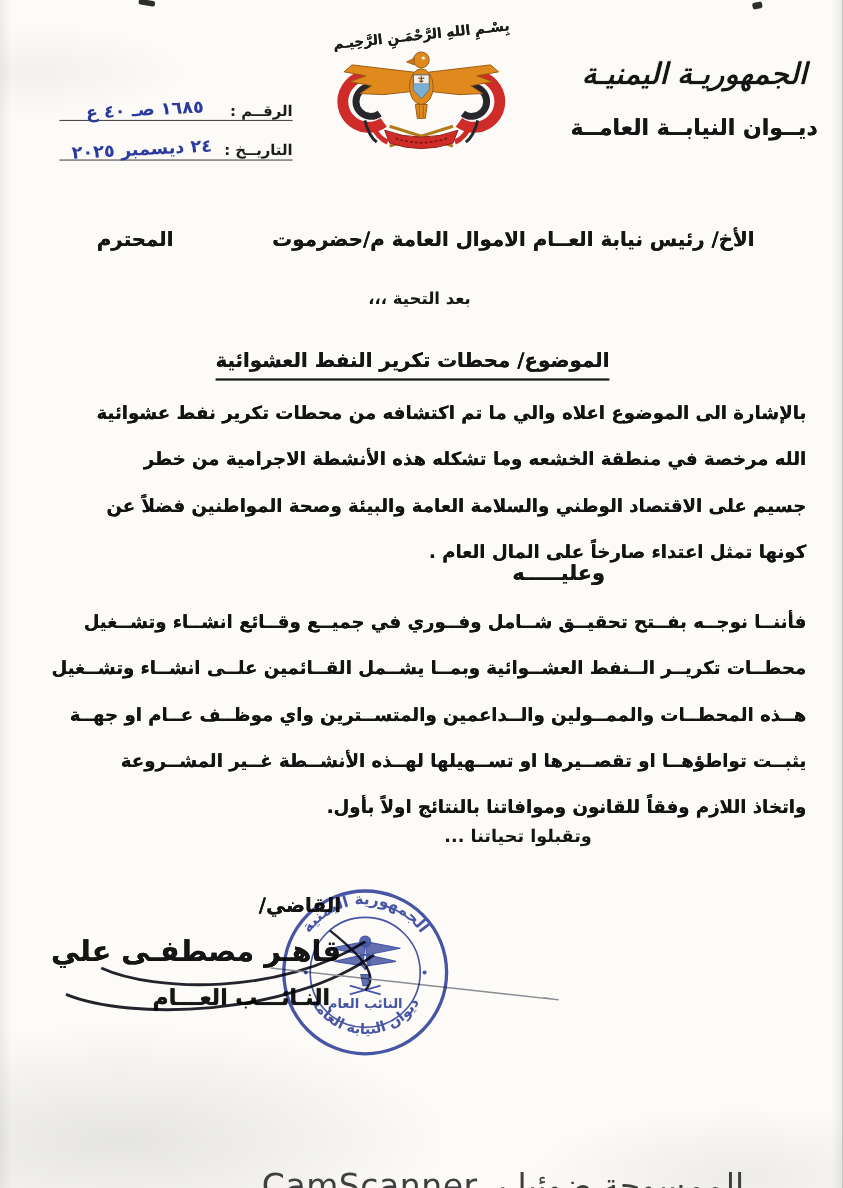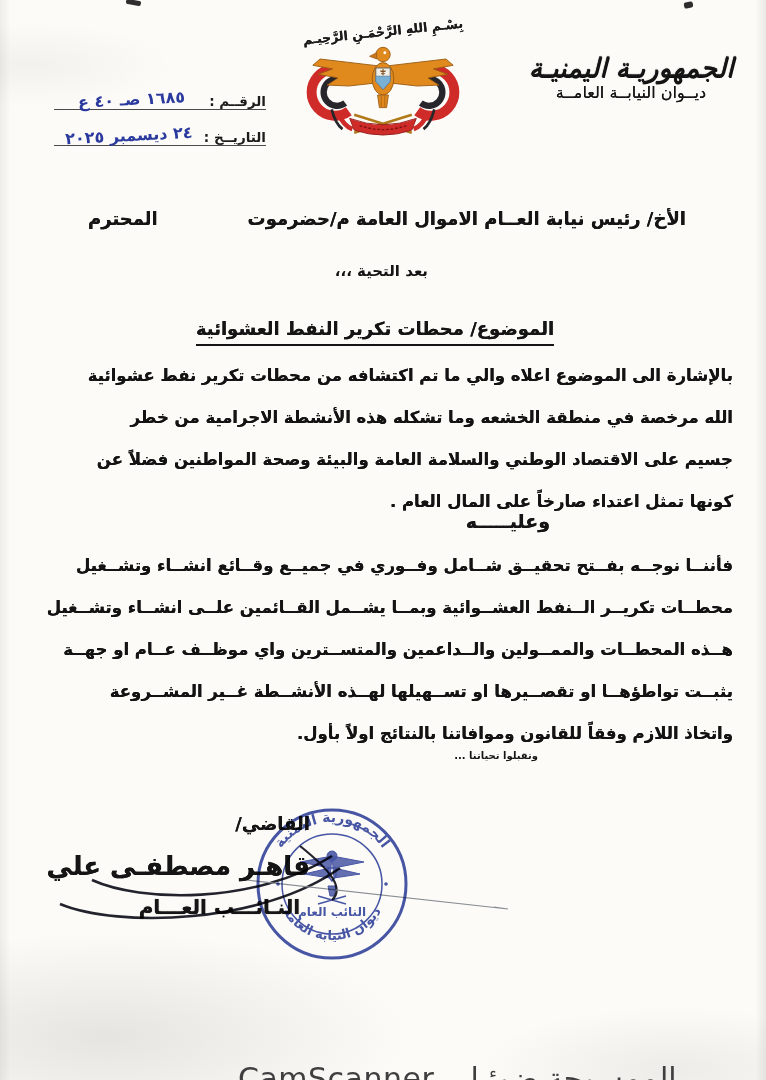--- a/index.html
+++ b/index.html
@@ -27,36 +27,36 @@
   .ink{color:#2b3a9e; font-weight:bold; font-size:16px; transform:rotate(-3deg); white-space:nowrap; flex:1; text-align:center; letter-spacing:1px;}
 
   
   .emblem-wrap{top:24px; left:293px; width:180px; height:150px; text-align:center;}
   .bismillah{display:block; font-size:12.5px; font-weight:bold; transform:rotate(-6deg); color:#1b1b1b; text-shadow:0 0 .6px #1b1b1b; letter-spacing:-.5px; white-space:nowrap;}
   .emblem-svg{width:170px;height:108px;margin-top:2px;}
 
   
   .hdr-right{top:52px; right:10px; width:250px; text-align:center;}
   .calligraphy{font-size:27px; font-weight:normal; font-style:italic; letter-spacing:-1px; text-shadow:0 0 1px #111, .5px .5px 0 #111; white-space:nowrap;}
-  .office{font-size:16px; font-weight:normal; margin-top:0; white-space:nowrap; text-shadow:0 0 .5px #111;}
+  .office{font-size:20px; font-weight:bold; margin-top:21px; white-space:nowrap; text-shadow:0 0 .5px #111;}
 
   
   .addressee-row{top:208px; right:80px; left:88px; display:flex; justify-content:space-between; align-items:baseline;}
   .addressee{font-size:18px; font-weight:bold; white-space:nowrap; text-shadow:0 0 .5px #111;}
   .honorific{font-size:18px; font-weight:bold; text-shadow:0 0 .5px #111;}
   .salutation{top:262px; right:338px; font-size:15px; font-weight:bold; white-space:nowrap;}
   .subject{top:318px; left:0; right:0; text-align:center;}
   .subject span{display:inline-block; font-size:18px; font-weight:bold; border-bottom:2px solid #151515; padding-bottom:5px; transform:translateX(-8px); text-shadow:0 0 .5px #111; white-space:nowrap;}
 
   .para{right:33px; left:31px;}
   .para .line{height:42px; text-align:right; font-size:16.5px; font-weight:bold; white-space:nowrap; color:#131313; text-shadow:0 0 .4px #111;}
   .para1{top:366px;}
   .para2{top:556px;}
   .therefore{top:510px; right:216px; font-size:19px; font-weight:bold; text-shadow:0 0 .6px #111; white-space:nowrap;}
-  .closing{top:750px; right:228px; font-size:10px; font-weight:bold; white-space:nowrap;text-align:right;}
+  .closing{top:750px; right:228px; font-size:16px; font-weight:bold; white-space:nowrap;text-align:right;}
 
   
   .sig-title{top:813px; right:456px; font-size:18px; font-weight:bold; text-shadow:0 0 .5px #111; white-space:nowrap;}
   .sig-name{top:851px; right:456px; font-size:26px; font-weight:bold; text-shadow:0 0 .6px #111; white-space:nowrap;}
   .sig-pos{top:895px; right:466px; font-size:20px; font-weight:bold; letter-spacing:1px; text-shadow:0 0 .7px #111; white-space:nowrap;}
 
   .stamp{top:804px; left:252px; width:160px; height:160px; mix-blend-mode:multiply; opacity:.93;}
   .strokes{top:0; left:0; width:766px; height:1080px; mix-blend-mode:multiply; pointer-events:none;}
 
   

